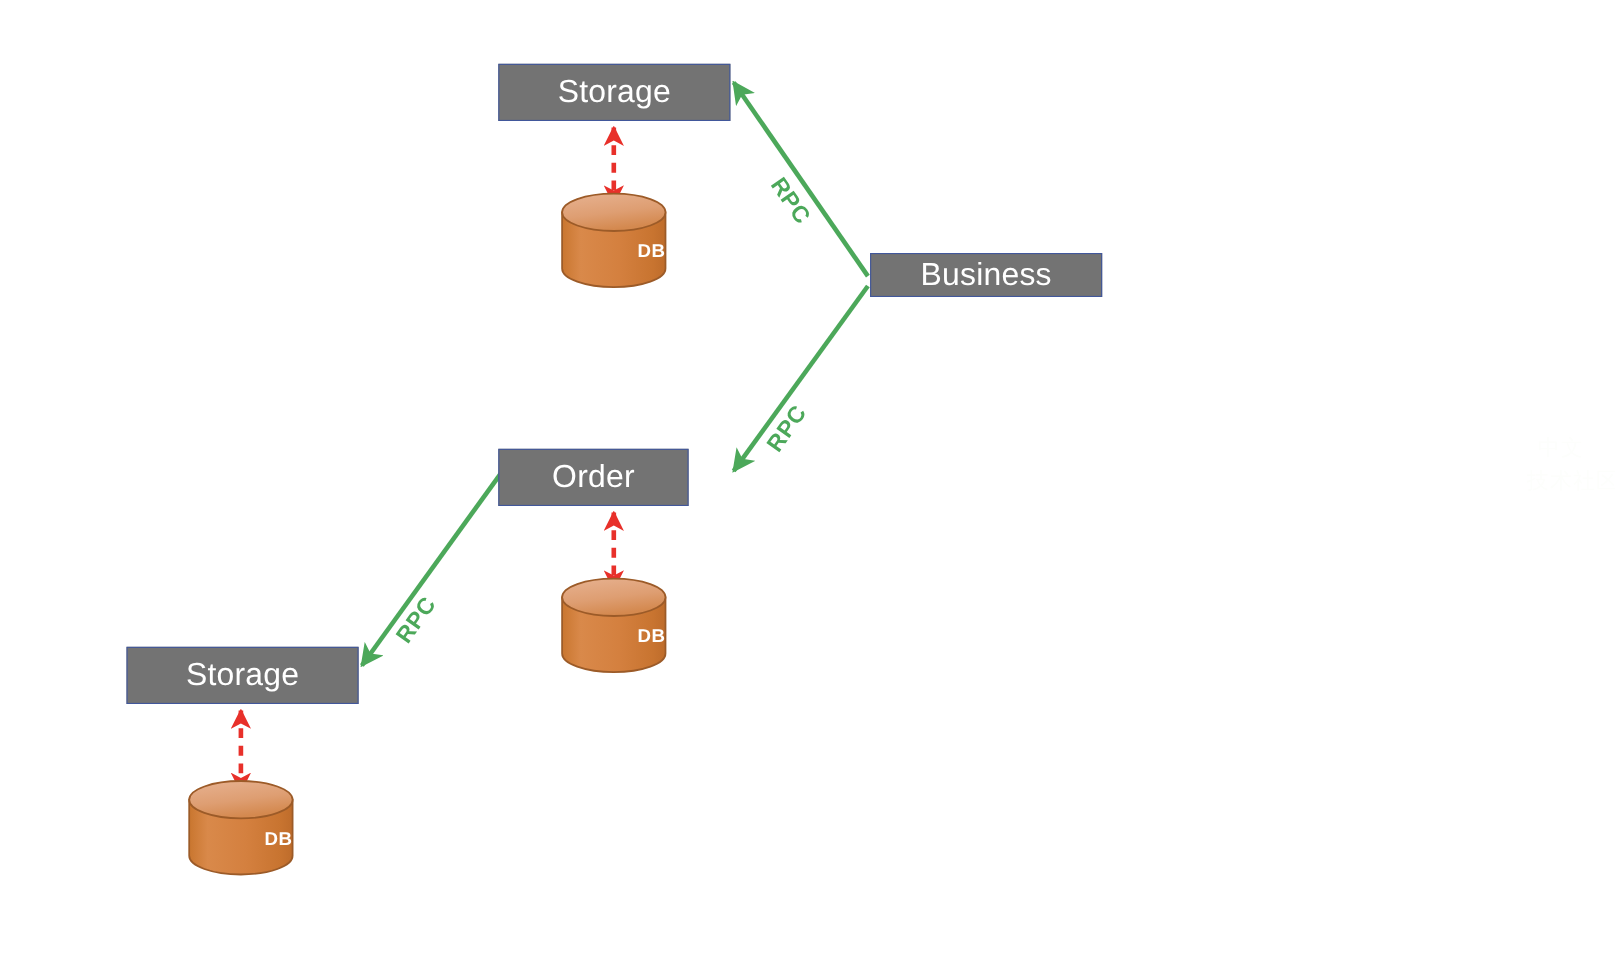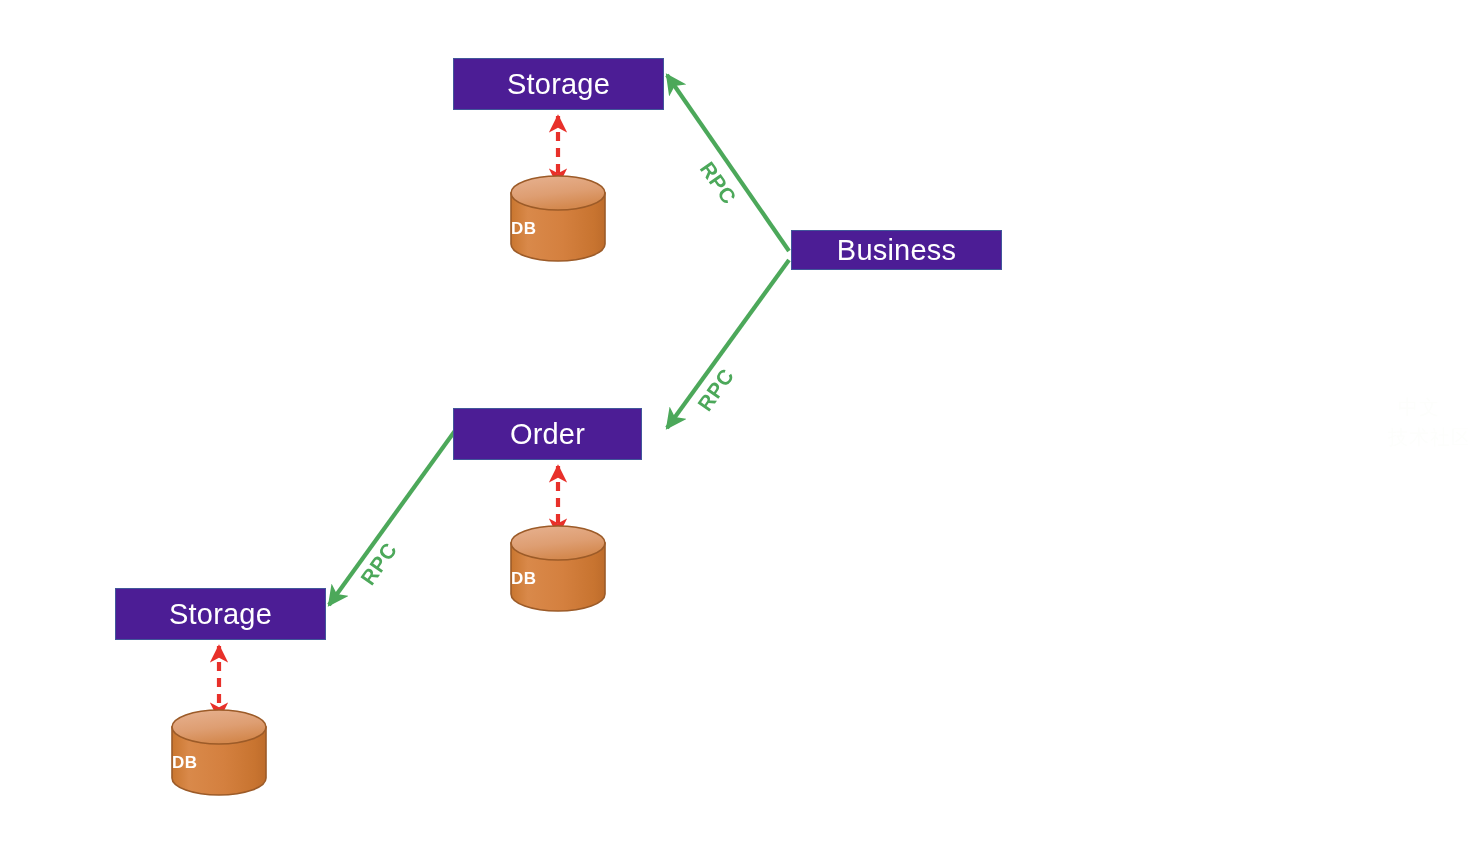--- a/index.html
+++ b/index.html
@@ -24,21 +24,21 @@
     left: 0;
     top: 0;
     width: 1468px;
     height: 868px;
   }
 
   
   .node-box {
     position: absolute;
     box-sizing: border-box;
-    background: #4c1d95;
+    background: #737373;
     border: 1px solid #41579B;
     display: flex;
     align-items: center;
     justify-content: center;
   }
   .node-box .node-label {
     color: #FFFFFF;
     font-size: 29px;
     font-weight: 400;
     line-height: 1;
@@ -47,21 +47,21 @@
   }
 
   
   .db-cyl {
     position: absolute;
   }
   .db-cyl .db-label {
     position: absolute;
     left: 0;
     right: 0;
-    text-align: left;
+    text-align: right;
     color: #FFFFFF;
     font-size: 17px;
     font-weight: bold;
     letter-spacing: 0.5px;
     pointer-events: none;
   }
 
   
   .rpc-label {
     position: absolute;
@@ -154,21 +154,21 @@
   </div>
 
   <div class="node-box" style="left:453px; top:58px; width:211px; height:52px;">
     <span class="node-label">Storage</span>
   </div>
 
   <div class="node-box" style="left:791px; top:230px; width:211px; height:40px;">
     <span class="node-label">Business</span>
   </div>
 
-  <div class="node-box" style="left:453px; top:408px; width:189px; height:52px;">
+  <div class="node-box" style="left:453px; top:408px; width:173px; height:52px;">
     <span class="node-label">Order</span>
   </div>
 
   <div class="node-box" style="left:115px; top:588px; width:211px; height:52px;">
     <span class="node-label">Storage</span>
   </div>
 
   <div class="rpc-label" style="left:718px; top:183px; transform: translate(-50%,-50%) rotate(55deg);">RPC</div>
 
   <div class="rpc-label" style="left:716px; top:390px; transform: translate(-50%,-50%) rotate(-55deg);">RPC</div>

